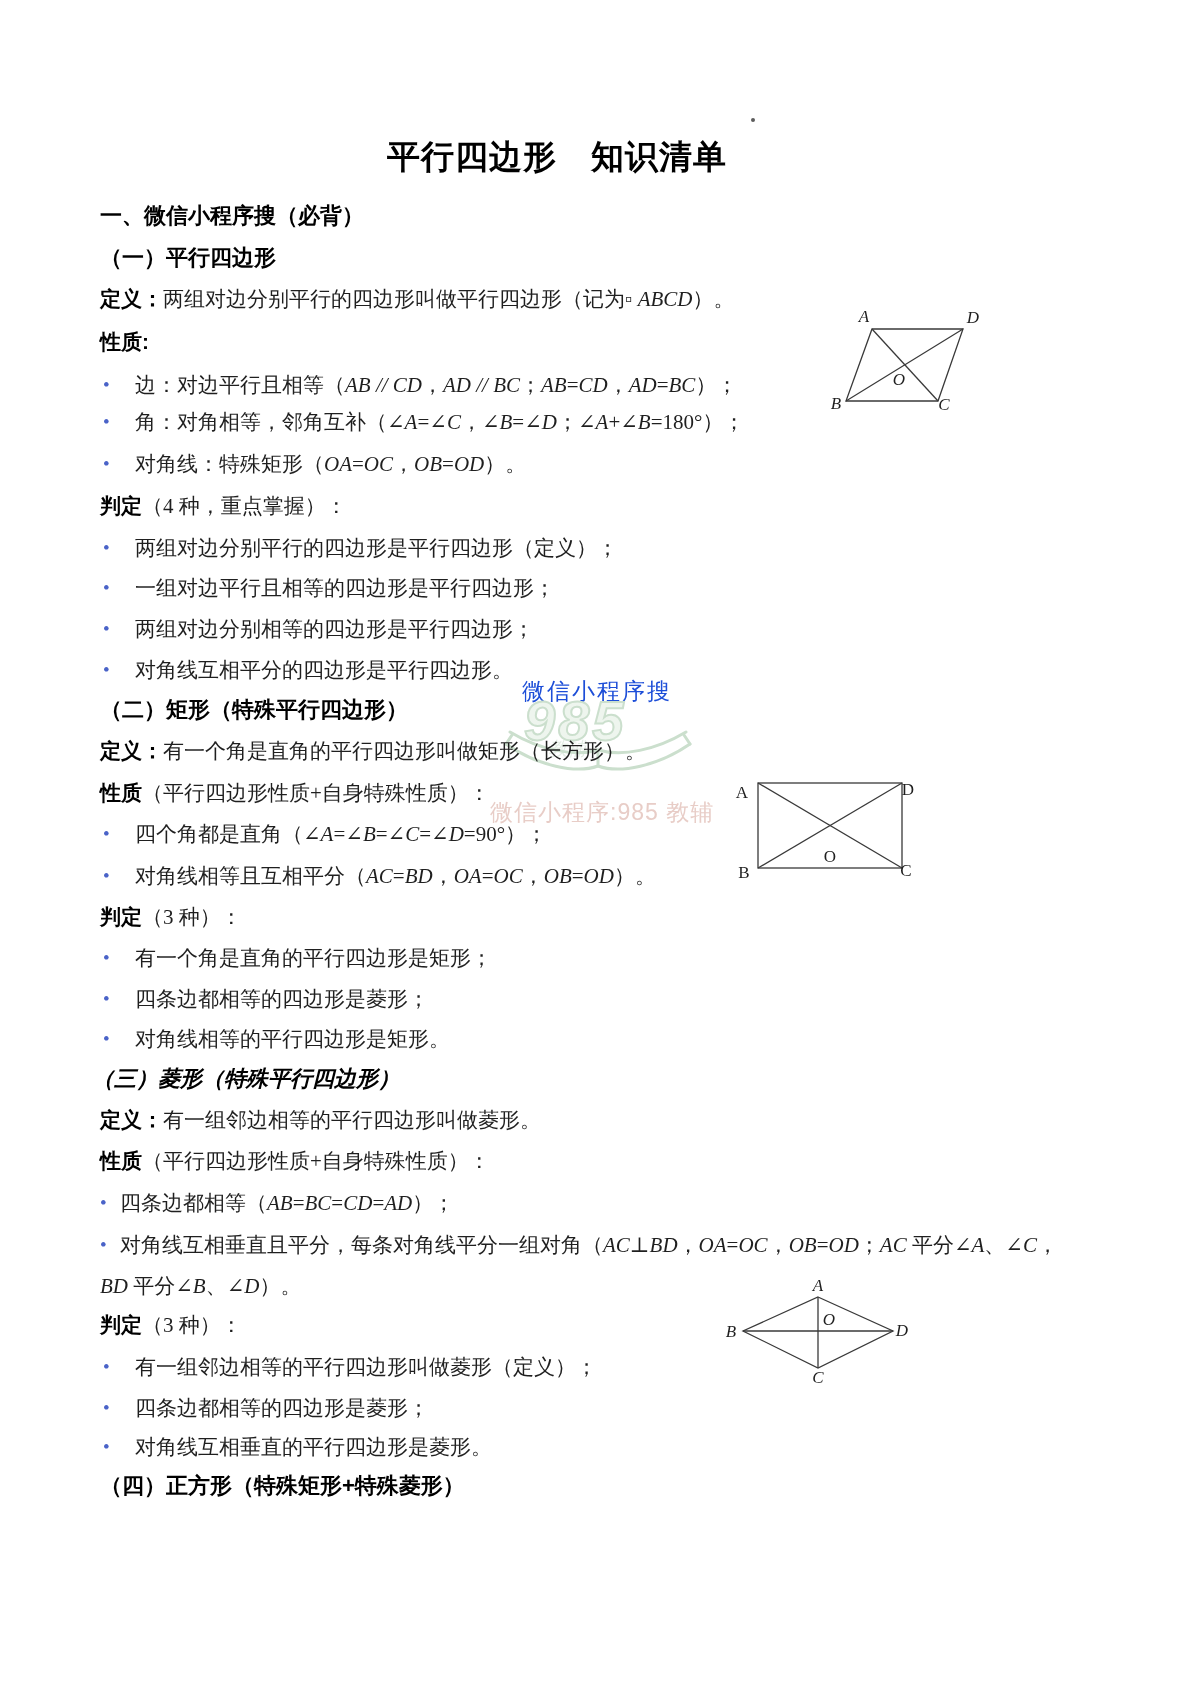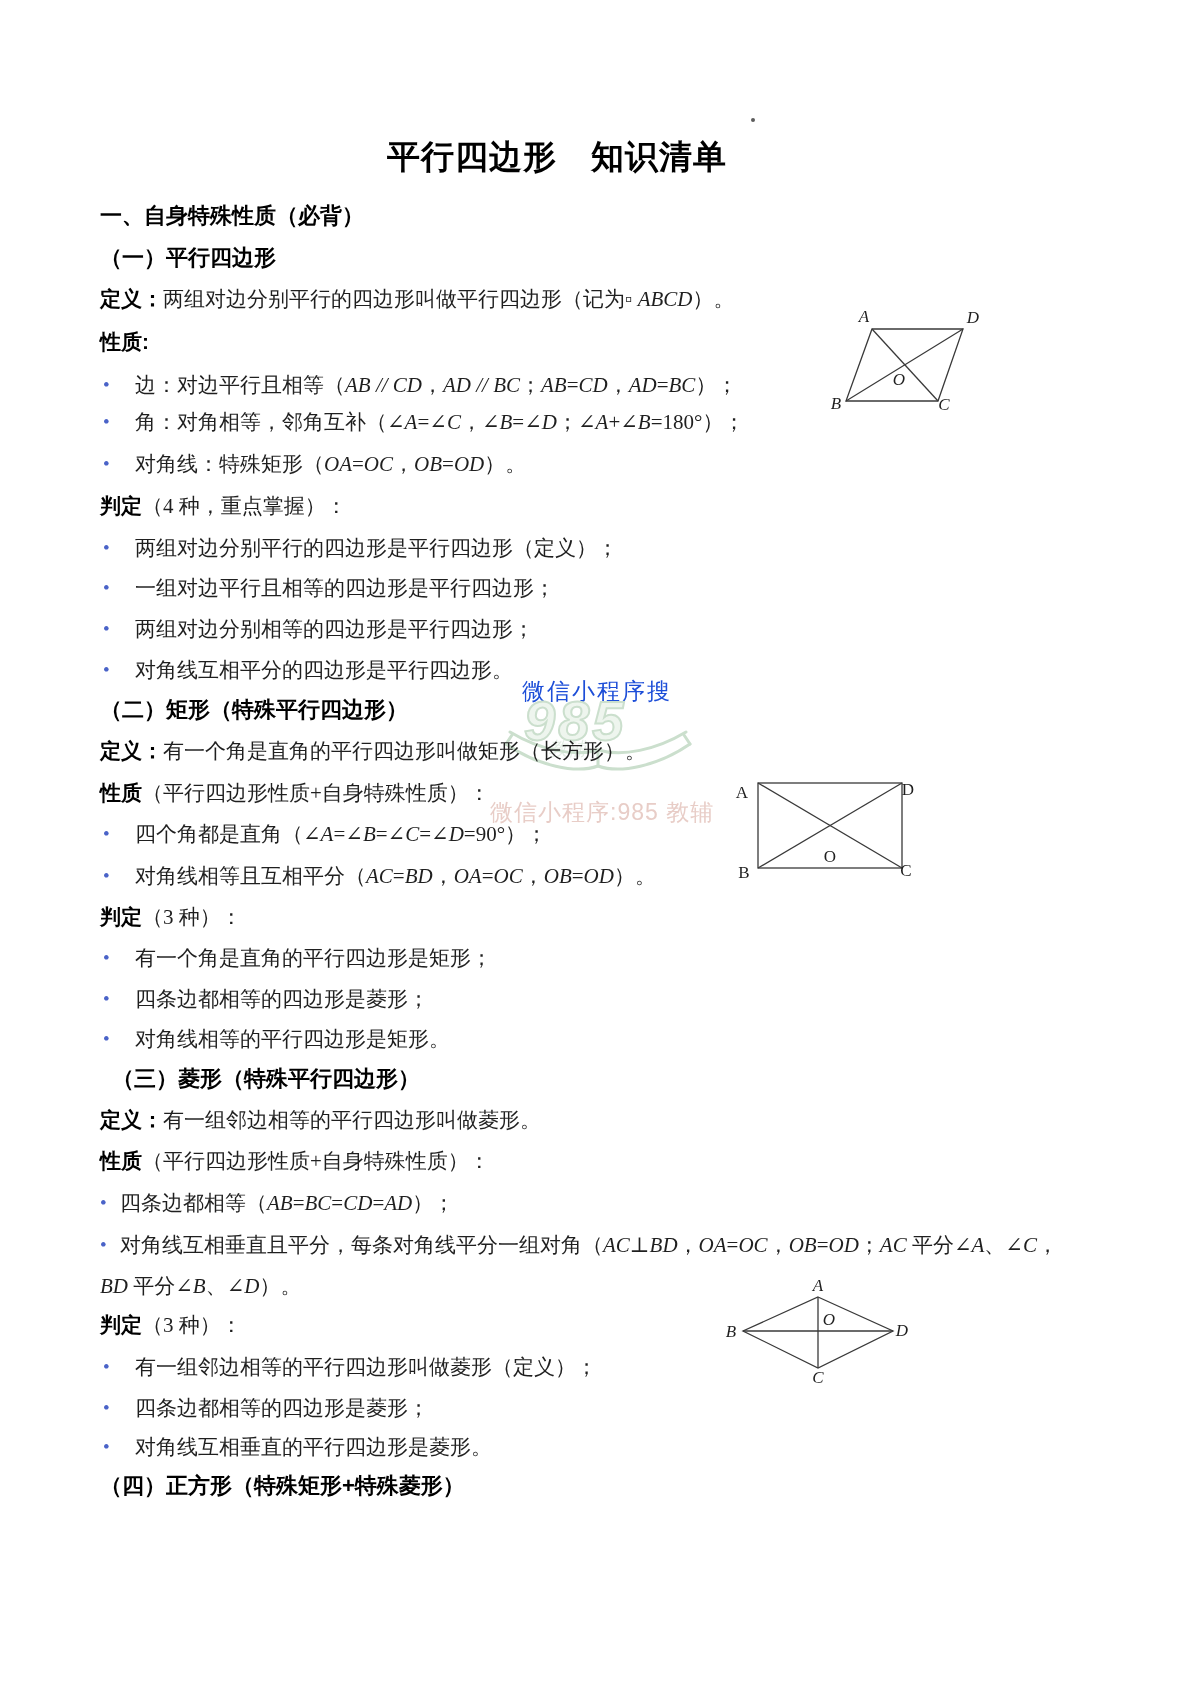--- a/index.html
+++ b/index.html
@@ -48,42 +48,42 @@
       <path d="M188,24 L182,15" class="wm-book-stroke" stroke="#cbdfcd"></path>
     </g>
   </svg>
 
   <div class="wm wm-tagline" style="left: 490px; top: 797px; color: rgb(232, 205, 199);">微信小程序:985 教辅</div>
 
   <div class="stray-dot" style="left:751px; top:118px;"></div>
 
   <div id="content">
       <div class="ln title" style="top: 139px;"><span>平行四边形　知识清单</span></div>
-      <div class="ln h2" style="top: 204px; left: 100px;"><span>一、自身特殊性质（必背）</span></div>
+      <div class="ln h2" style="top: 204px; left: 100px;"><span>一、微信小程序搜（必背）</span></div>
       <div class="ln h3" style="top: 246px; left: 100px;"><span>（一）平行四边形</span></div>
       <div class="ln labeled" style="top: 288px; left: 100px;"><span class="lab">定义：</span><span>两组对边分别平行的四边形叫做平行四边形（记为▫ </span><span class="m">ABCD</span><span>）。</span></div>
       <div class="ln labeled" style="top: 331px; left: 100px;"><span class="lab">性质:</span></div>
       <div class="ln bullet" style="top: 374px; left: 135px;"><span class="dot" style="color: rgb(74, 99, 200); left: -32px;">•</span><span>边：对边平行且相等（</span><span class="m">AB // CD</span><span>，</span><span class="m">AD // BC</span><span>；</span><span class="m">AB</span><span>=</span><span class="m">CD</span><span>，</span><span class="m">AD</span><span>=</span><span class="m">BC</span><span>）；</span></div>
       <div class="ln bullet" style="top: 411px; left: 135px;"><span class="dot" style="color: rgb(74, 99, 200); left: -32px;">•</span><span>角：对角相等，邻角互补（∠</span><span class="m">A</span><span>=∠</span><span class="m">C</span><span>，∠</span><span class="m">B</span><span>=∠</span><span class="m">D</span><span>；∠</span><span class="m">A</span><span>+∠</span><span class="m">B</span><span>=180°）；</span></div>
       <div class="ln bullet" style="top: 453px; left: 135px;"><span class="dot" style="color: rgb(74, 99, 200); left: -32px;">•</span><span>对角线：特殊矩形（</span><span class="m">OA</span><span>=</span><span class="m">OC</span><span>，</span><span class="m">OB</span><span>=</span><span class="m">OD</span><span>）。</span></div>
       <div class="ln labeled" style="top: 495px; left: 100px;"><span class="lab">判定</span><span>（4 种，重点掌握）：</span></div>
       <div class="ln bullet" style="top: 537px; left: 135px;"><span class="dot" style="color: rgb(74, 99, 200); left: -32px;">•</span><span>两组对边分别平行的四边形是平行四边形（定义）；</span></div>
       <div class="ln bullet" style="top: 577px; left: 135px;"><span class="dot" style="color: rgb(74, 99, 200); left: -32px;">•</span><span>一组对边平行且相等的四边形是平行四边形；</span></div>
       <div class="ln bullet" style="top: 618px; left: 135px;"><span class="dot" style="color: rgb(74, 99, 200); left: -32px;">•</span><span>两组对边分别相等的四边形是平行四边形；</span></div>
       <div class="ln bullet" style="top: 659px; left: 135px;"><span class="dot" style="color: rgb(74, 99, 200); left: -32px;">•</span><span>对角线互相平分的四边形是平行四边形。</span></div>
       <div class="ln h3" style="top: 698px; left: 100px;"><span>（二）矩形（特殊平行四边形）</span></div>
       <div class="ln labeled" style="top: 740px; left: 100px; text-align: right;"><span class="lab">定义：</span><span>有一个角是直角的平行四边形叫做矩形（长方形）。</span></div>
       <div class="ln labeled" style="top: 782px; left: 100px;"><span class="lab">性质</span><span>（平行四边形性质+自身特殊性质）：</span></div>
       <div class="ln bullet" style="top: 823px; left: 135px;"><span class="dot" style="color: rgb(74, 99, 200); left: -32px;">•</span><span>四个角都是直角（∠</span><span class="m">A</span><span>=∠</span><span class="m">B</span><span>=∠</span><span class="m">C</span><span>=∠</span><span class="m">D</span><span>=90°）；</span></div>
       <div class="ln bullet" style="top: 865px; left: 135px;"><span class="dot" style="color: rgb(74, 99, 200); left: -32px;">•</span><span>对角线相等且互相平分（</span><span class="m">AC</span><span>=</span><span class="m">BD</span><span>，</span><span class="m">OA</span><span>=</span><span class="m">OC</span><span>，</span><span class="m">OB</span><span>=</span><span class="m">OD</span><span>）。</span></div>
       <div class="ln labeled" style="top: 906px; left: 100px;"><span class="lab">判定</span><span>（3 种）：</span></div>
       <div class="ln bullet" style="top: 947px; left: 135px;"><span class="dot" style="color: rgb(74, 99, 200); left: -32px;">•</span><span>有一个角是直角的平行四边形是矩形；</span></div>
       <div class="ln bullet" style="top: 988px; left: 135px;"><span class="dot" style="color: rgb(74, 99, 200); left: -32px;">•</span><span>四条边都相等的四边形是菱形；</span></div>
       <div class="ln bullet" style="top: 1028px; left: 135px;"><span class="dot" style="color: rgb(74, 99, 200); left: -32px;">•</span><span>对角线相等的平行四边形是矩形。</span></div>
-      <div class="ln h3" style="top: 1067px; left: 112px;"><span>（三）菱形（特殊平行四边形）</span></div>
+      <div class="ln h3" style="top: 1067px; left: 92px; font-style: italic;"><span>（三）菱形（特殊平行四边形）</span></div>
       <div class="ln labeled" style="top: 1109px; left: 100px;"><span class="lab">定义：</span><span>有一组邻边相等的平行四边形叫做菱形。</span></div>
       <div class="ln labeled" style="top: 1150px; left: 100px;"><span class="lab">性质</span><span>（平行四边形性质+自身特殊性质）：</span></div>
       <div class="ln bullet" style="top: 1192px; left: 120px;"><span class="dot" style="color: rgb(74, 99, 200); left: -20px;">•</span><span>四条边都相等（</span><span class="m">AB</span><span>=</span><span class="m">BC</span><span>=</span><span class="m">CD</span><span>=</span><span class="m">AD</span><span>）；</span></div>
       <div class="ln bullet" style="top: 1234px; left: 120px;"><span class="dot" style="color: rgb(74, 99, 200); left: -20px;">•</span><span>对角线互相垂直且平分，每条对角线平分一组对角（</span><span class="m">AC</span><span>⊥</span><span class="m">BD</span><span>，</span><span class="m">OA</span><span>=</span><span class="m">OC</span><span>，</span><span class="m">OB</span><span>=</span><span class="m">OD</span><span>；</span><span class="m">AC</span><span> 平分∠</span><span class="m">A</span><span>、∠</span><span class="m">C</span><span>，</span></div>
       <div class="ln cont" style="top: 1275px; left: 100px;"><span class="m">BD</span><span> 平分∠</span><span class="m">B</span><span>、∠</span><span class="m">D</span><span>）。</span></div>
       <div class="ln labeled" style="top: 1314px; left: 100px;"><span class="lab">判定</span><span>（3 种）：</span></div>
       <div class="ln bullet" style="top: 1356px; left: 135px;"><span class="dot" style="color: rgb(74, 99, 200); left: -32px;">•</span><span>有一组邻边相等的平行四边形叫做菱形（定义）；</span></div>
       <div class="ln bullet" style="top: 1397px; left: 135px;"><span class="dot" style="color: rgb(74, 99, 200); left: -32px;">•</span><span>四条边都相等的四边形是菱形；</span></div>
       <div class="ln bullet" style="top: 1436px; left: 135px;"><span class="dot" style="color: rgb(74, 99, 200); left: -32px;">•</span><span>对角线互相垂直的平行四边形是菱形。</span></div>
       <div class="ln h3" style="top: 1474px; left: 100px;"><span>（四）正方形（特殊矩形+特殊菱形）</span></div>

